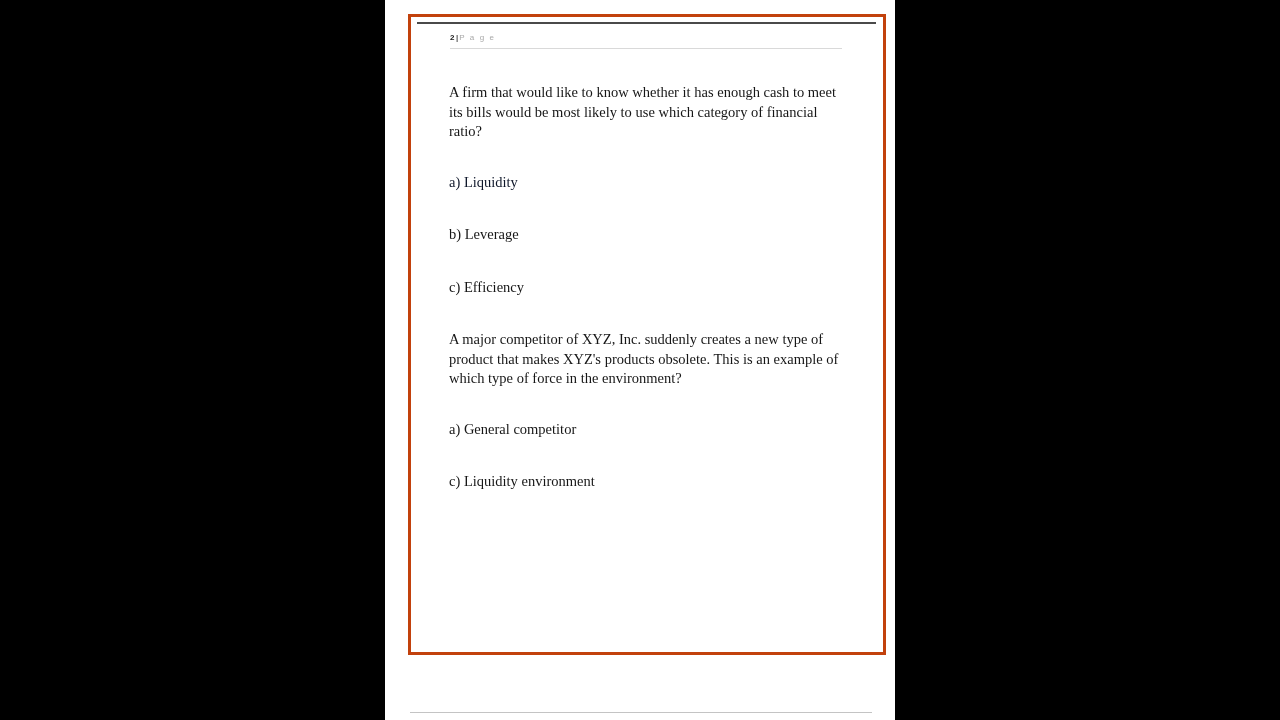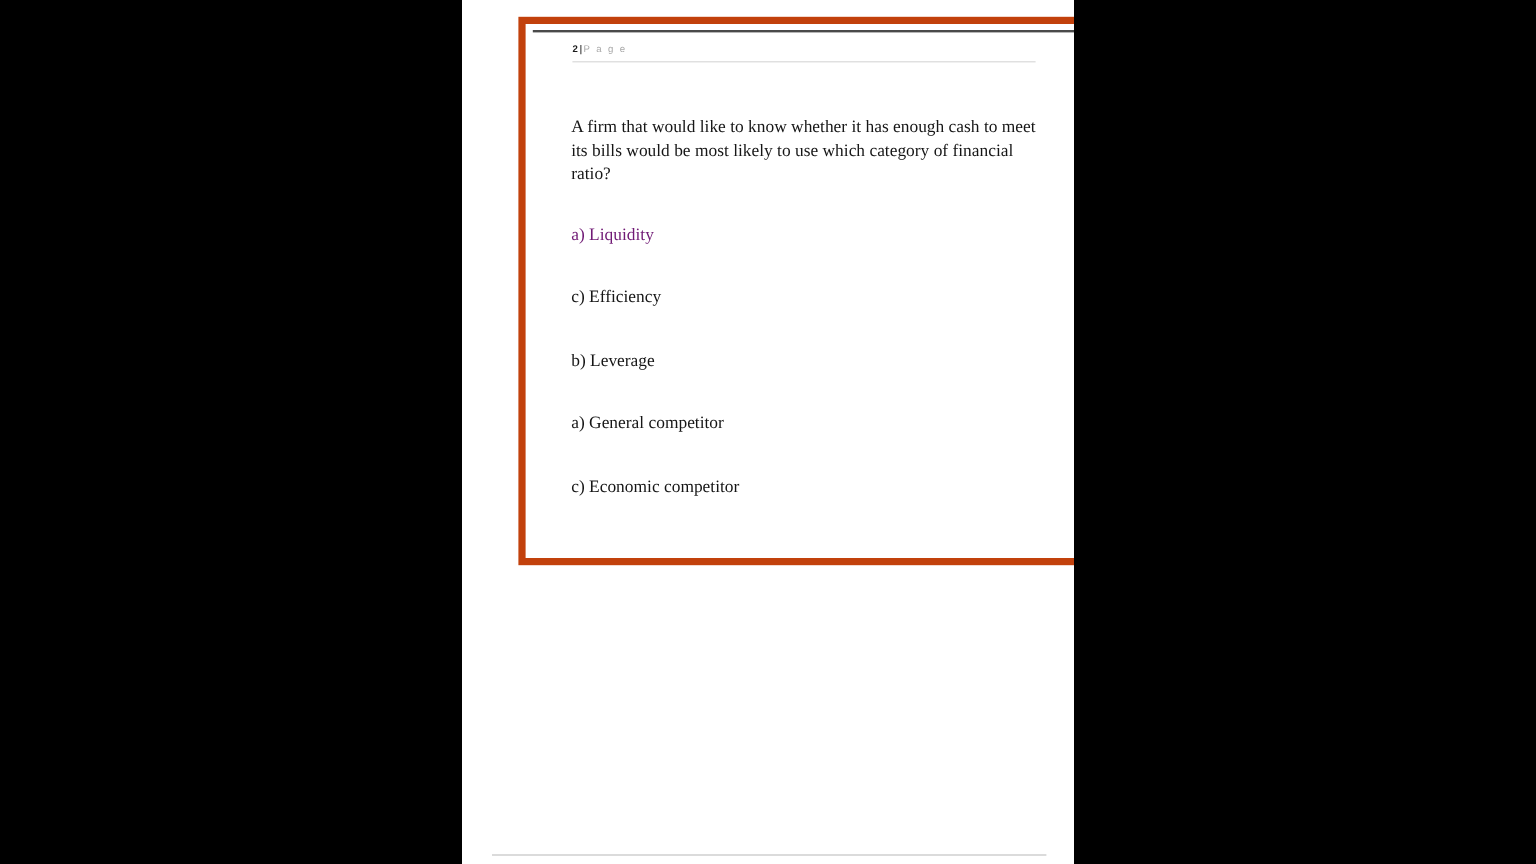--- a/index.html
+++ b/index.html
@@ -41,25 +41,24 @@
     background: #ffffff;
     overflow: hidden;
   }
 
   
   #page-sheet {
     position: absolute;
     left: 23px;          
     top: 14px;
     width: 478px;        
-    height: 457px;       
+    height: 641px;       
     background: #ffffff;
-    border: 6px solid #c2410c;
+    border: 3px solid #c2410c;
     box-sizing: border-box;
-    margin-left: 24px;
   }
 
   
   .page-header {
     position: absolute;
     left: 0;
     right: 0;
     top: 0;
   }
   .header-rule-top {
@@ -99,42 +98,42 @@
     right: 41px;
     top: 31px;
     height: 1px;
     background: #d9d9d9;
   }
 
   
   .page-body {
     position: absolute;
     left: 38px;          
-    top: 77px;           
+    top: 66px;           
     width: 400px;        
   }
   .para {
     font-family: "Liberation Serif", "DejaVu Serif", serif;
     font-size: 14.5px;
     line-height: 19.5px;
     color: #161616;
     margin: 0 0 22px 0;
     text-align: left;
   }
   .para.question {
     margin-bottom: 31px;
   }
   .para.option {
     margin-bottom: 33px;
   }
   .para.option.last {
     margin-bottom: 0;
   }
   .para.answer-highlight {
-    color: #701a75;
+    color: #0f172a;
   }
 
   
   #next-page-rule {
     position: absolute;
     left: 25px;      
     top: 712px;
     width: 462px;
     height: 1px;
     background: #c4c4c4;
@@ -156,24 +155,25 @@
         <div class="header-rule-top"></div>
         <div class="header-line">
           <span class="header-pagenum">2</span><span class="header-sep">|</span><span class="header-pageword">P a g e</span>
         </div>
         <div class="header-rule-bottom"></div>
       </div>
 
       <div class="page-body" id="page-body">
           <p class="para question">A firm that would like to know whether it has enough cash to meet its bills would be most likely to use which category of financial ratio?</p>
           <p class="para option answer-highlight">a) Liquidity</p>
+          <p class="para option">b) Leverage</p>
           <p class="para option">c) Efficiency</p>
-          <p class="para option">b) Leverage</p>
+          <p class="para question">A major competitor of XYZ, Inc. suddenly creates a new type of product that makes XYZ's products obsolete. This is an example of which type of force in the environment?</p>
           <p class="para option">a) General competitor</p>
-          <p class="para option last">c) Economic competitor</p>
+          <p class="para option last">c) Liquidity environment</p>
         </div>
 
     </div>
 
     <div id="next-page-rule"></div>
 
   </div>
 
 </div>
 

